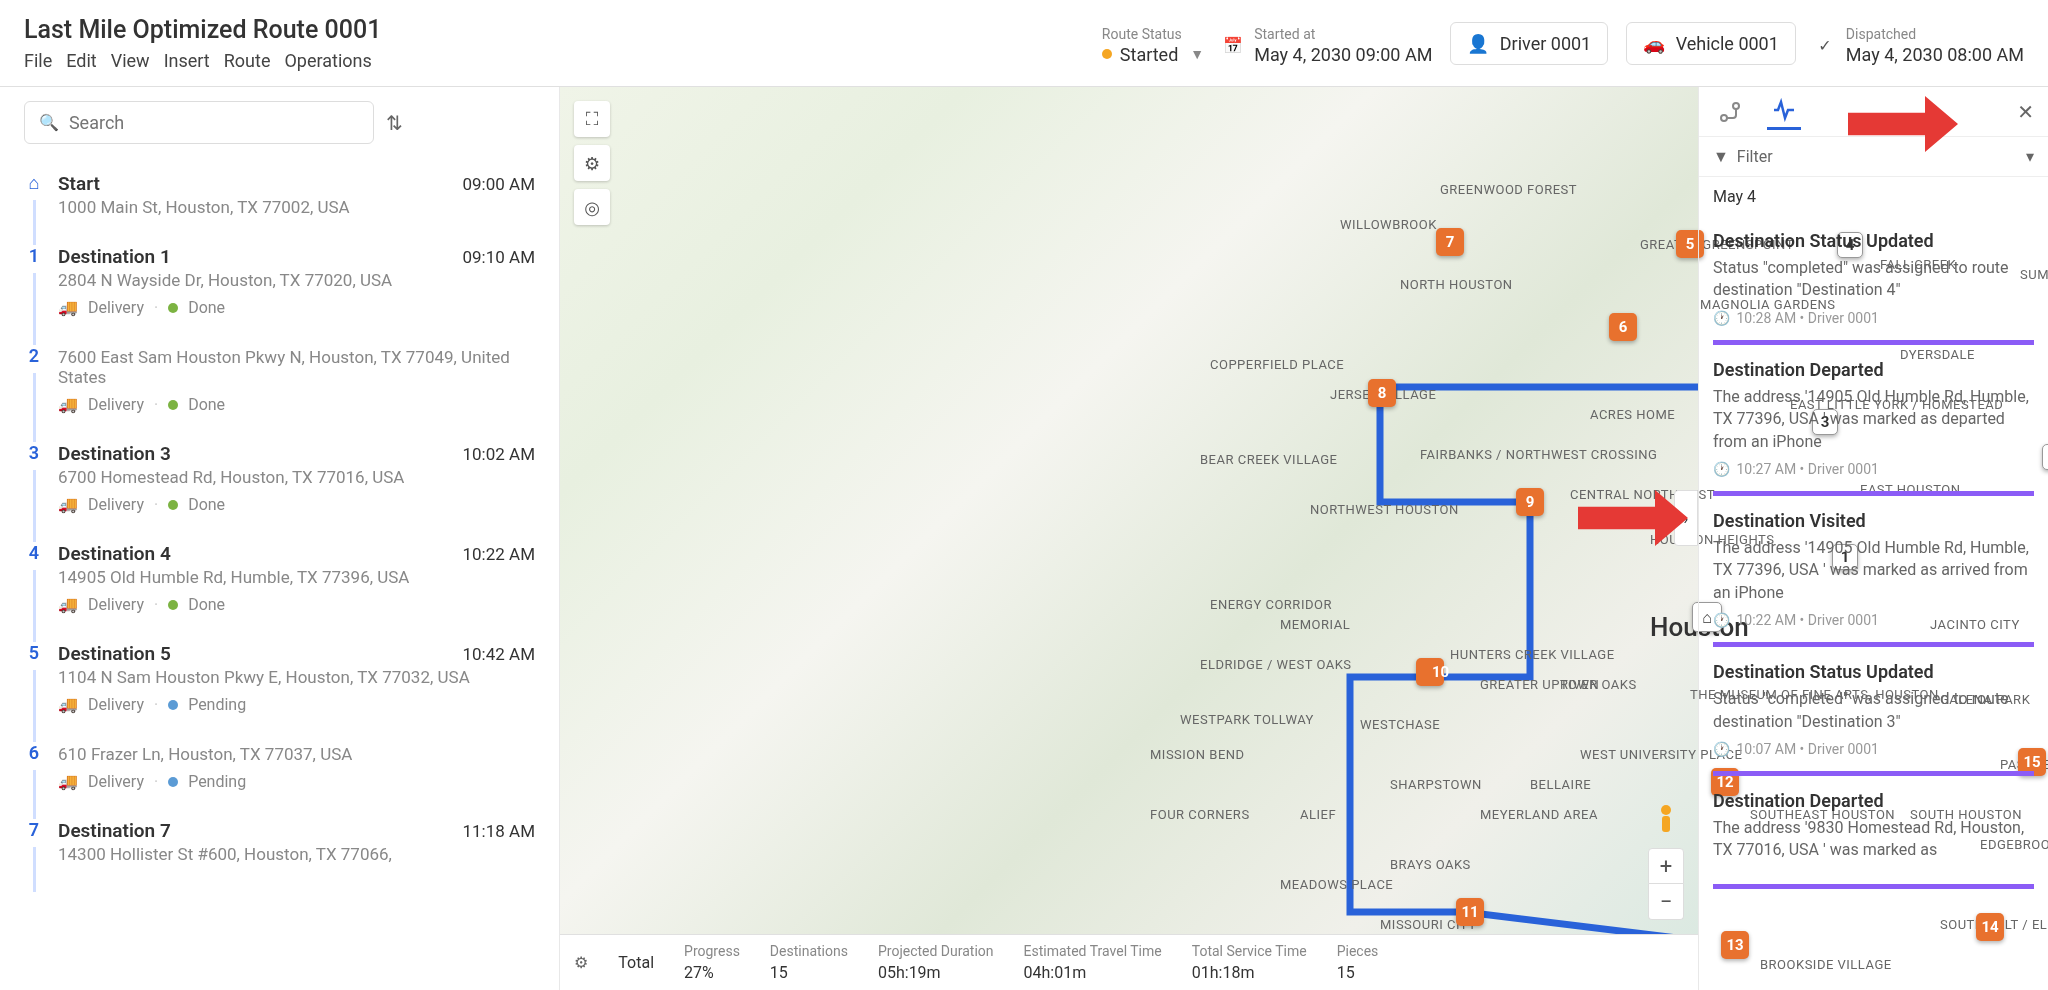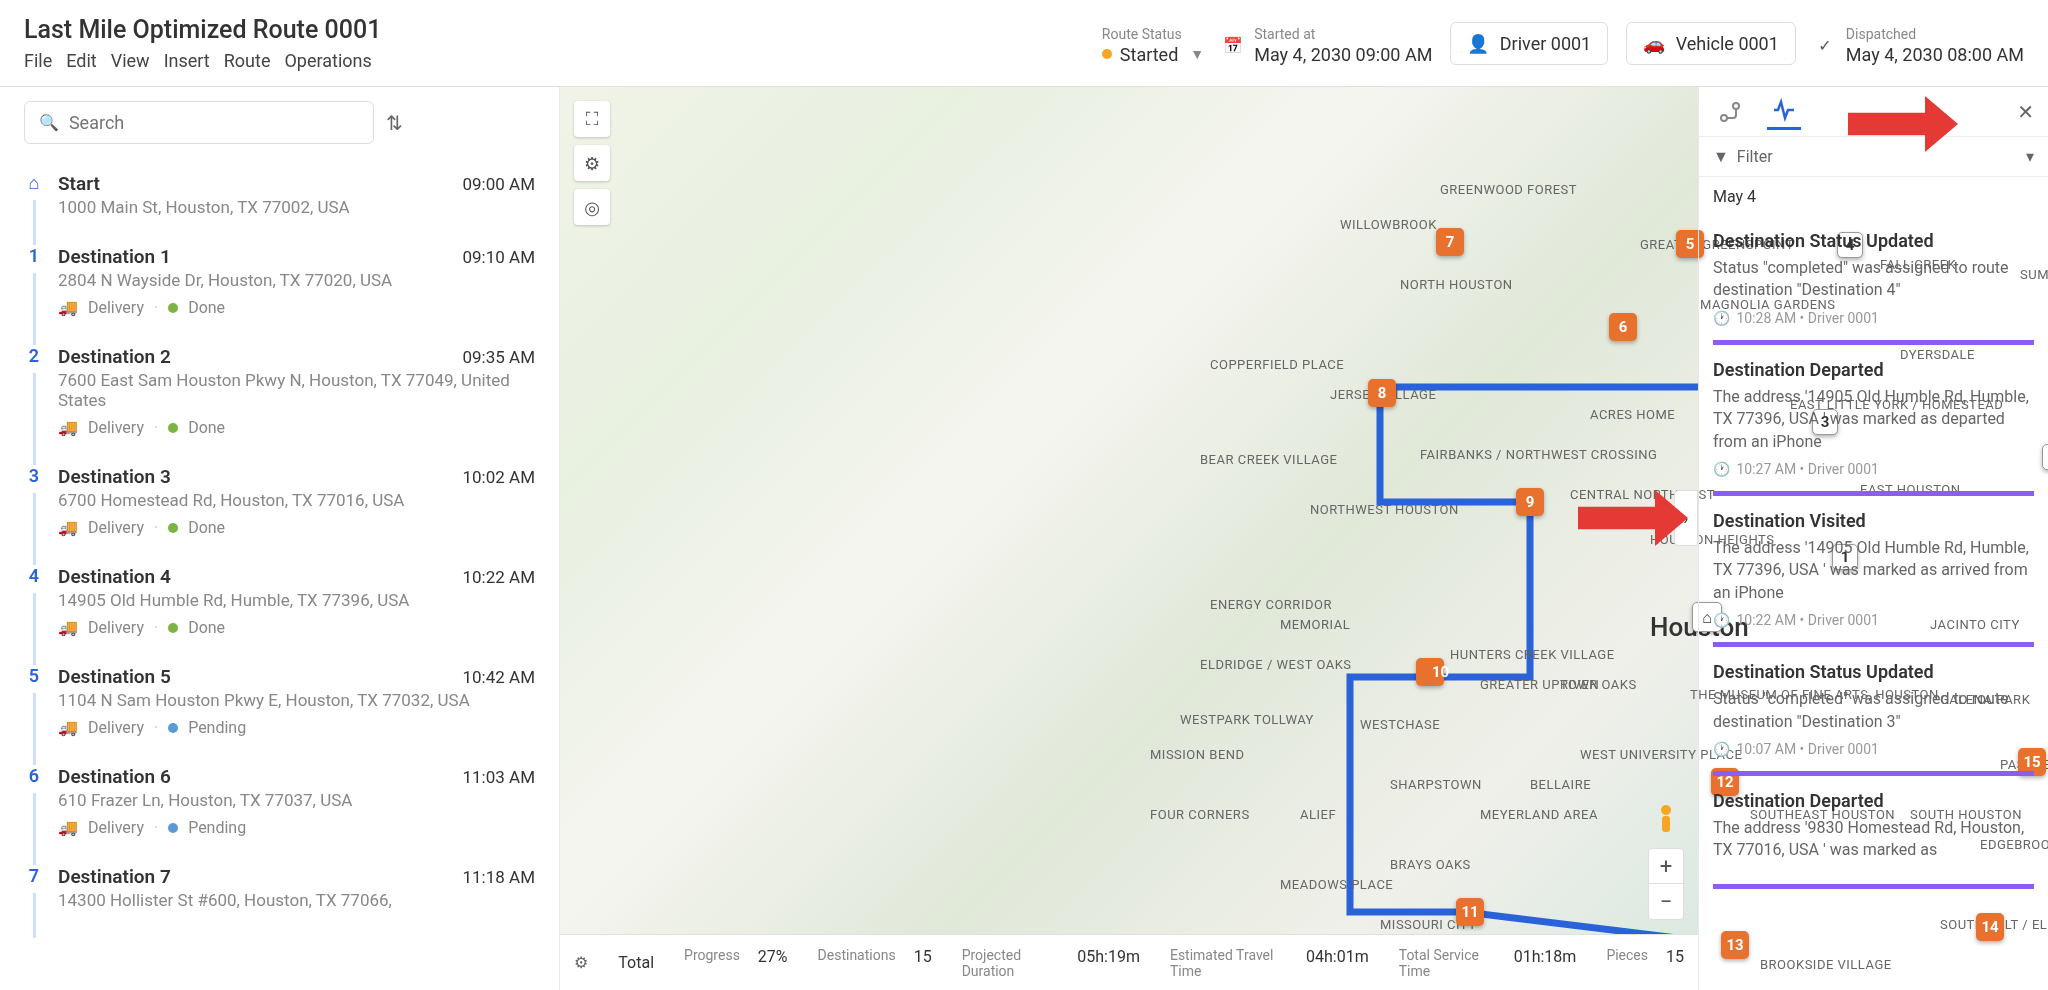--- a/index.html
+++ b/index.html
@@ -51,21 +51,21 @@
 .m-orange{background:#e8712e}
 .m-white{background:#fff;color:#333;border:1px solid #999;width:26px;height:26px}
 .m-home{background:#fff;color:#333;border:1px solid #999;width:30px;height:30px;font-size:16px}
 .map-controls{position:absolute;top:14px;left:14px;display:flex;flex-direction:column;gap:8px}
 .map-ctrl{width:36px;height:36px;background:#fff;border-radius:4px;box-shadow:0 1px 3px rgba(0,0,0,0.2);display:flex;align-items:center;justify-content:center;cursor:pointer;color:#555;font-size:18px}
 .zoom-controls{position:absolute;bottom:70px;right:14px;display:flex;flex-direction:column;gap:0}
 .zoom-btn{width:36px;height:36px;background:#fff;display:flex;align-items:center;justify-content:center;cursor:pointer;font-size:22px;color:#555;border:1px solid #ddd}
 .pegman{position:absolute;bottom:150px;right:16px;width:32px;height:38px;cursor:pointer}
 .map-footer{position:absolute;bottom:0;left:0;right:0;height:56px;background:#fff;border-top:1px solid #e0e0e0;display:flex;align-items:center;padding:0 14px;gap:30px;font-size:16px}
 .mf-gear{color:#666;cursor:pointer}
-.mf-col{display:flex;flex-direction:row;gap:18px}
+.mf-col{display:flex;flex-direction:column;gap:4px}
 .mf-label{font-size:14px;color:#888}
 .mf-val{font-size:16px;color:#333}
 .right-panel{width:350px;border-left:1px solid #e8e8e8;display:flex;flex-direction:column;position:relative}
 .rp-tabs{height:50px;display:flex;align-items:center;padding:0 14px;gap:20px;border-bottom:1px solid #eee;position:relative}
 .rp-tab{width:34px;height:34px;display:flex;align-items:center;justify-content:center;cursor:pointer;color:#888}
 .rp-tab.active{color:#2962d9;border-bottom:3px solid #2962d9;padding-bottom:4px;margin-bottom:-3px}
 .rp-close{position:absolute;right:14px;cursor:pointer;color:#666;font-size:20px}
 .rp-filter{padding:10px 14px;display:flex;align-items:center;gap:8px;color:#666;font-size:16px;border-bottom:1px solid #eee}
 .rp-date{padding:10px 14px;font-size:16px;color:#333}
 .rp-events{flex:1;overflow-y:auto;padding:0 14px}
@@ -169,24 +169,20 @@
               <span>Done</span>
             </div>
           </div>
         </div>
         <div class="stop">
           <div class="stop-marker">
             <span class="stop-num">2</span>
             <div class="stop-line"></div>
           </div>
           <div class="stop-body">
-            <div class="stop-head">
-              <span class="stop-name">Destination 2</span>
-              <span class="stop-time">09:35 AM</span>
-            </div>
             <div class="stop-addr">7600 East Sam Houston Pkwy N, Houston, TX 77049, United States</div>
             <div class="stop-meta">
               <span class="truck-icon">🚚</span>
               <span>Delivery</span>
               <span class="dot-sep">·</span>
               <span class="status-bullet done"></span>
               <span>Done</span>
             </div>
           </div>
         </div>
@@ -249,24 +245,20 @@
               <span>Pending</span>
             </div>
           </div>
         </div>
         <div class="stop">
           <div class="stop-marker">
             <span class="stop-num">6</span>
             <div class="stop-line"></div>
           </div>
           <div class="stop-body">
-            <div class="stop-head">
-              <span class="stop-name">Destination 6</span>
-              <span class="stop-time">11:03 AM</span>
-            </div>
             <div class="stop-addr">610 Frazer Ln, Houston, TX 77037, USA</div>
             <div class="stop-meta">
               <span class="truck-icon">🚚</span>
               <span>Delivery</span>
               <span class="dot-sep">·</span>
               <span class="status-bullet pending"></span>
               <span>Pending</span>
             </div>
           </div>
         </div>

